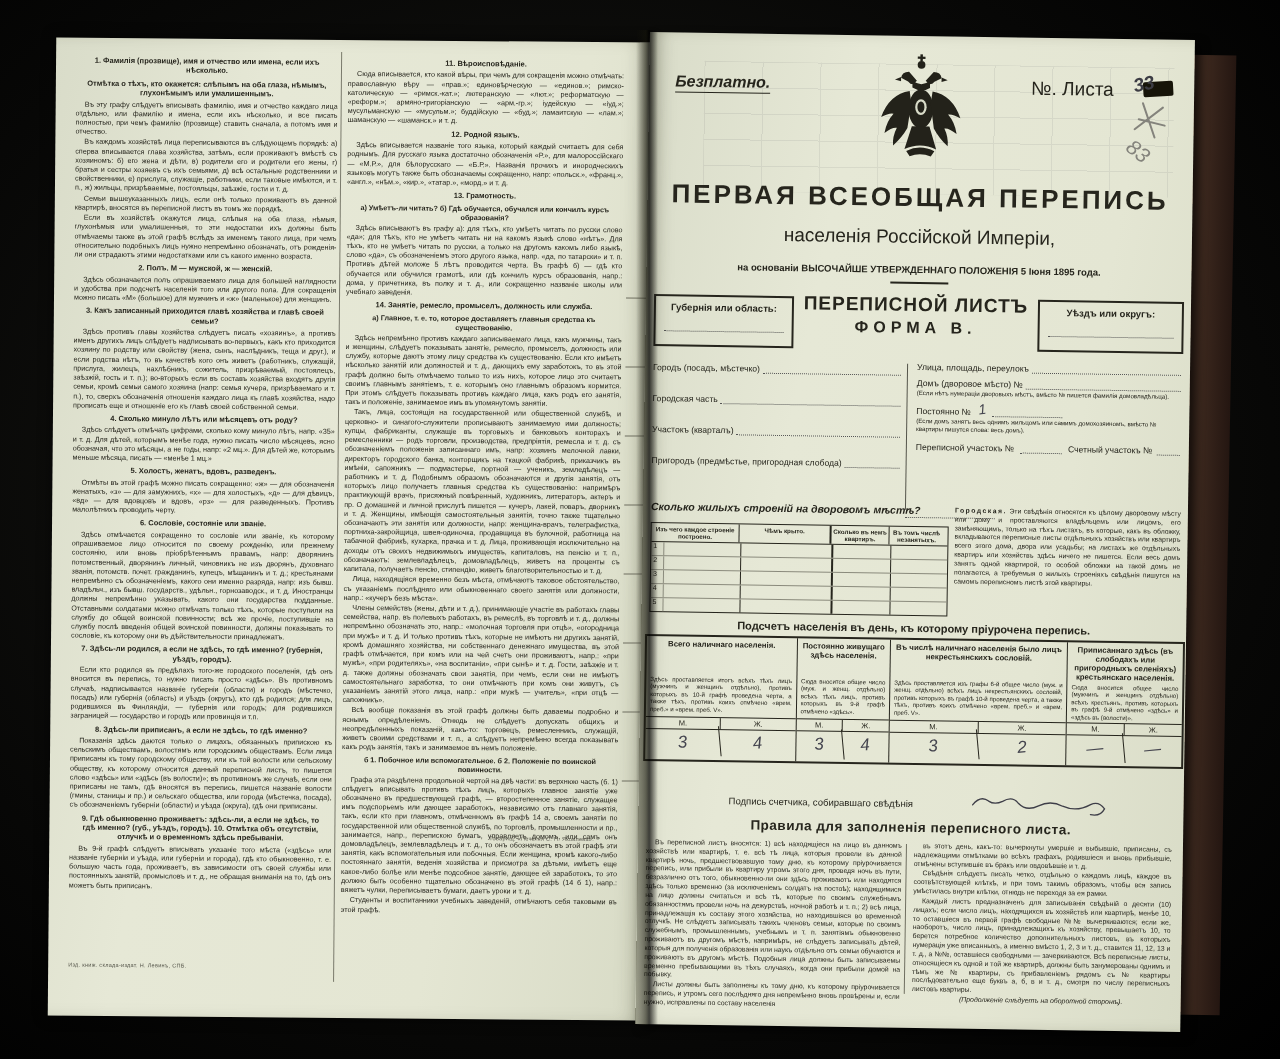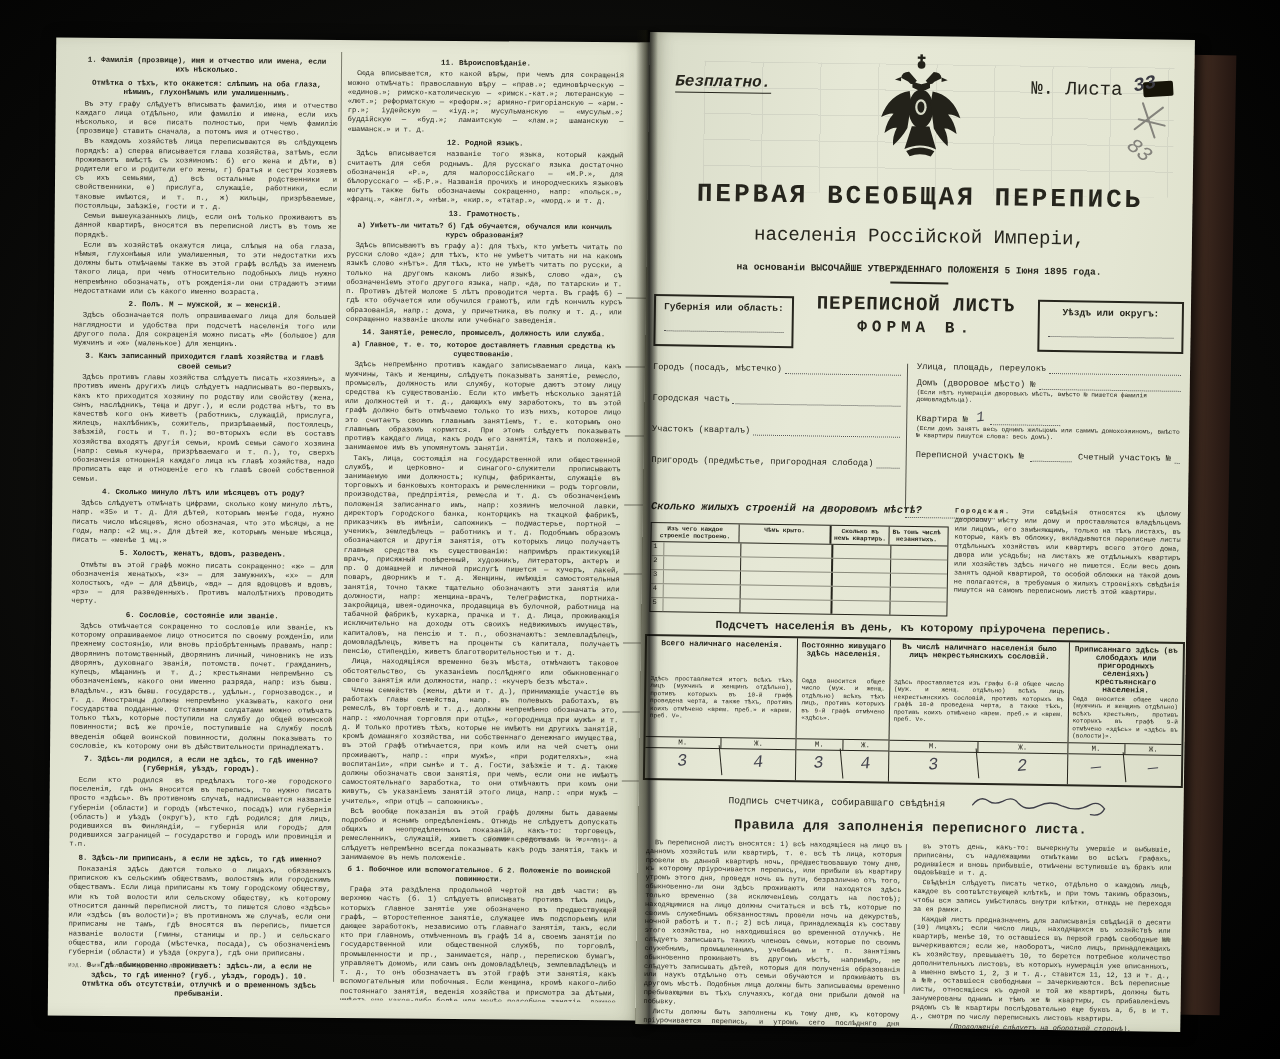--- a/index.html
+++ b/index.html
@@ -1,16 +1,16 @@
 <!DOCTYPE html>
 <html><head>
 <meta charset="utf-8">
 <style>
   html,body{margin:0;padding:0;background:#000;}
-  .photo{position:relative;width:1280px;height:1059px;background:radial-gradient(ellipse at 45% 45%, #1a1a16 0%, #070706 70%, #000 100%);overflow:hidden;font-family:Liberation Mono, monospace;color:#26251d;}
+  .photo{position:relative;width:1280px;height:1059px;background:radial-gradient(ellipse at 45% 45%, #1a1a16 0%, #070706 70%, #000 100%);overflow:hidden;font-family:Liberation Sans, sans-serif;color:#26251d;}
   .page{position:absolute;background:linear-gradient(100deg,#d9dcc9 0%, #e6e8d6 30%, #e4e6d3 70%, #d8dbc6 100%);}
   .left-page{left:52px;top:40px;width:596px;height:978px;transform:rotate(0.5deg);box-shadow:inset -18px 0 22px -14px rgba(40,40,20,.55), 0 0 14px rgba(0,0,0,.6);}
   .right-page{left:650px;top:32px;width:545px;height:992px;transform:rotate(0.85deg);transform-origin:0 0;box-shadow:inset 16px 0 20px -12px rgba(40,40,20,.6), 6px 4px 10px rgba(0,0,0,.7);}
   .page-under{position:absolute;left:1180px;top:55px;width:48px;height:960px;background:linear-gradient(90deg,#4a3326,#241611);transform:rotate(1deg);}
   
   .lp-col{position:absolute;top:14px;height:946px;overflow:hidden;font-size:7.2px;line-height:1.28;text-align:justify;}
   .lp-col1{left:20px;width:262px;}
   .lp-col2{left:292px;width:276px;}
   .lp-rule{position:absolute;left:285px;top:12px;width:1px;height:930px;background:#7a7a6c;}
   .h{font-weight:bold;text-align:center;font-size:7.5px;margin:4px 6px 2px;line-height:1.25;}
@@ -234,21 +234,21 @@
           <span>Улица, площадь, переулокъ</span>
           <span class="dots" style="flex:1;border-bottom:1px dotted #555;margin-left:3px;height:9px;"></span>
         </div>
       <div class="fr-gap"></div>
       <div class="fr-line">
           <span>Домъ (дворовое мѣсто) №</span>
           <span class="dots" style="flex:1;border-bottom:1px dotted #555;margin-left:3px;height:9px;"></span>
         </div>
       <div class="fr-note">(Если нѣтъ нумераціи дворовыхъ мѣстъ, вмѣсто № пишется фамилія домовладѣльца).</div>
       <div class="fr-line">
-          <span>Квартира №</span>
+          <span>Постоянно №</span>
           <span class="hand" style="font-size:14px;margin-left:8px;transform:rotate(-8deg);">1</span>
           <span class="dots" style="flex:1;border-bottom:1px dotted #555;margin-left:6px;height:9px;max-width:70px;"></span>
         </div>
       <div class="fr-note">(Если домъ занятъ весь однимъ жильцомъ или самимъ домохозяиномъ, вмѣсто № квартиры пишутся слова: весь домъ).</div>
       <div class="fr-gap"></div>
       <div class="fr-line">
         <span>Переписной участокъ №</span>
           <span style="width:42px;border-bottom:1px dotted #555;margin:0 6px;height:9px;"></span>
         <span>Счетный участокъ №</span>
           <span style="flex:1;border-bottom:1px dotted #555;margin-left:4px;height:9px;"></span>

